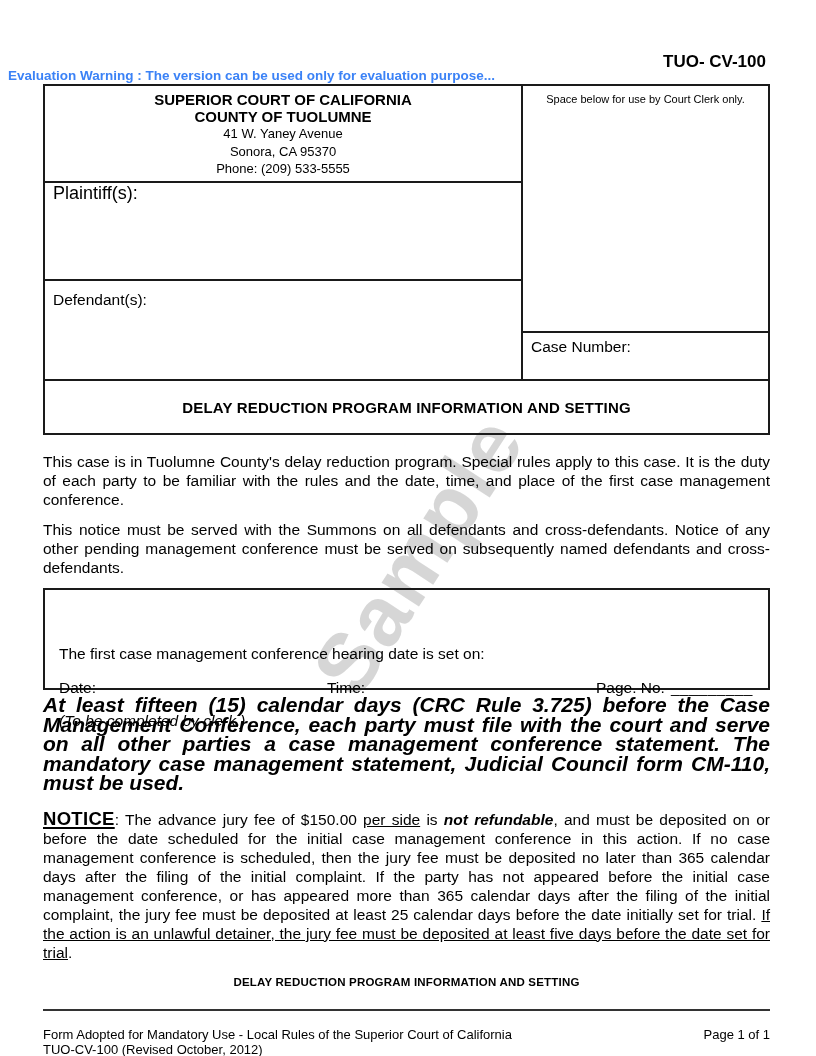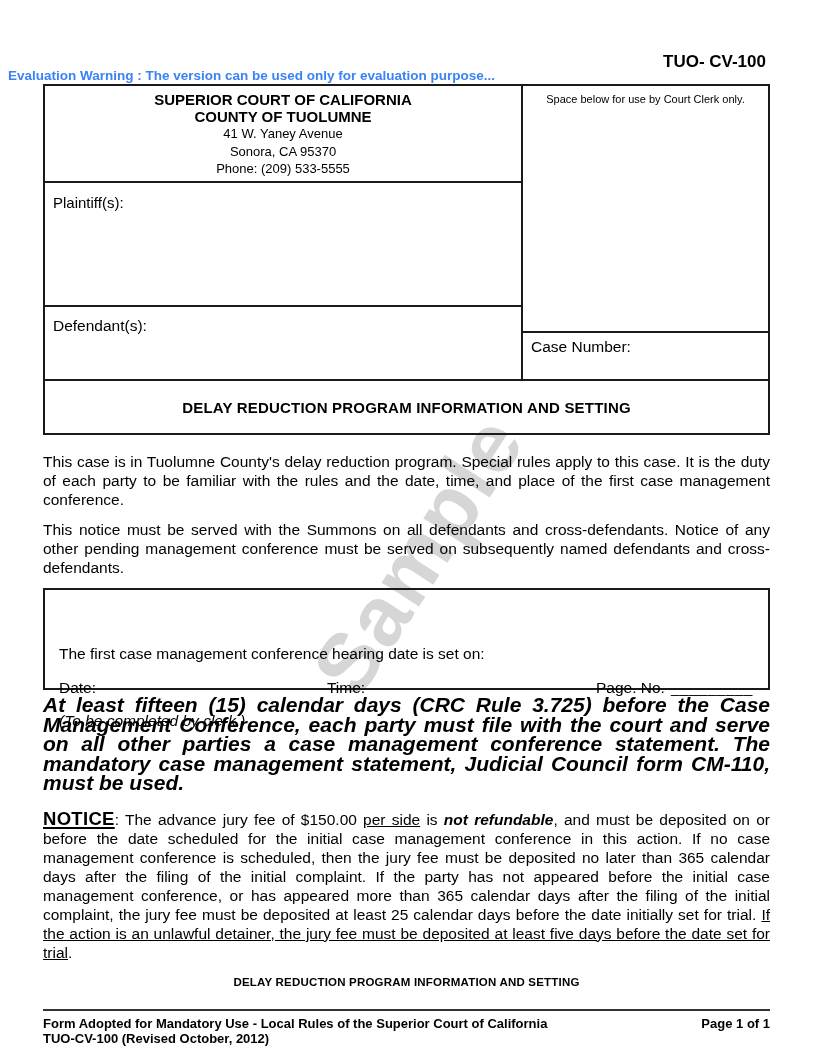--- a/index.html
+++ b/index.html
@@ -32,21 +32,21 @@
 
   .header-table { margin-top:12px; border:2px solid #1a1a1a; width:727px; }
   .top-section { display:flex; height:295px; }
   .left-col { width:478px; border-right:2px solid #1a1a1a; display:flex; flex-direction:column; }
   .right-col { flex:1; display:flex; flex-direction:column; }
 
   .court-cell { height:97px; border-bottom:2px solid #1a1a1a; text-align:center; padding-top:5px; }
   .court-cell .bold-line { font-weight:bold; font-size:15px; line-height:17px; }
   .court-cell .plain-line { font-size:13px; line-height:17.5px; }
 
-  .plaintiff-cell { height:124px; border-bottom:2px solid #1a1a1a; padding:11px 8px; font-size:15px; }
+  .plaintiff-cell { height:98px; border-bottom:2px solid #1a1a1a; padding:0 8px; font-size:18px; }
   .defendant-cell { flex:1; padding:10px 8px; font-size:15.5px; }
 
   .clerk-cell { height:247px; border-bottom:2px solid #1a1a1a; text-align:center; padding-top:7px; font-size:11px; }
   .casenum-cell { flex:1; padding:5px 8px; font-size:15.5px; }
 
   .title-row {
     border-top:0; height:52px; display:flex; align-items:center; justify-content:center;
     font-weight:bold; font-size:15px; letter-spacing:0.2px;
   }
   .top-section { border-bottom:2px solid #1a1a1a; }
@@ -77,21 +77,21 @@
     text-decoration-thickness:2px; text-underline-offset:2px; letter-spacing:0.3px;
   }
   .u { text-decoration:underline; }
   .bi { font-weight:bold; font-style:italic; }
 
   .footer-title {
     margin-top:14px; text-align:center; font-weight:bold; font-size:11.5px; letter-spacing:0.2px;
   }
 
   .footer-rule { margin-top:21px; border-top:2px solid #333; width:727px; }
-  .footer-row { display:flex; justify-content:space-between; margin-top:5px; font-size:13px;font-weight:bold; }
+  .footer-row { display:flex; justify-content:space-between; margin-top:16px; font-size:13px; }
   .footer-left { line-height:15.5px; }
   .footer-page { font-size:13px; }
 </style>
 </head>
 <body>
 
 <div class="page">
 
   <div class="eval-warning">Evaluation Warning : The version can be used only for evaluation purpose...</div>
 

